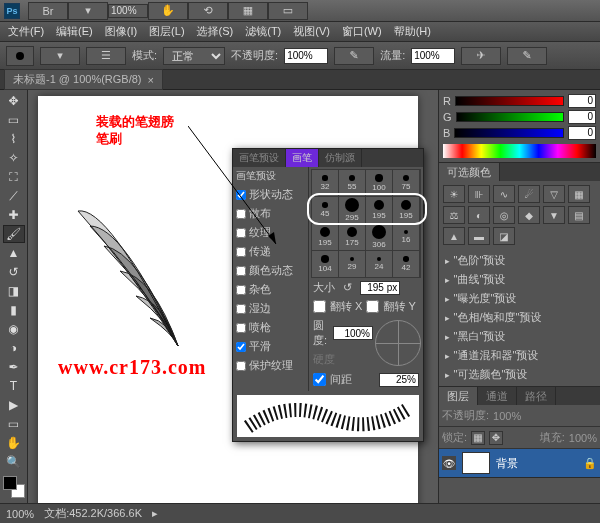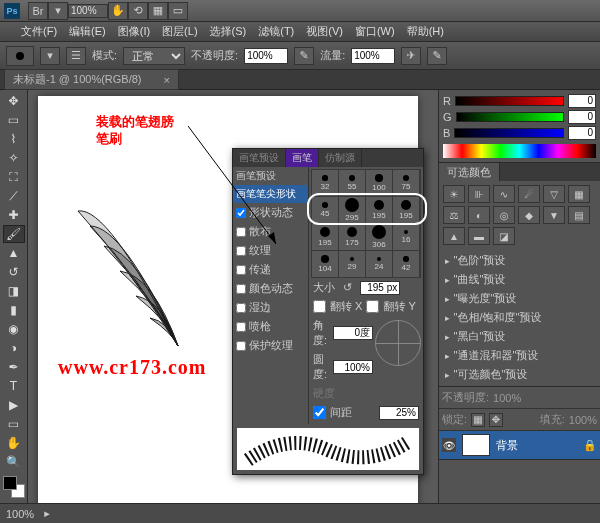--- a/index.html
+++ b/index.html
@@ -2,30 +2,30 @@
 <html><head>
 <meta charset="utf-8">
 <style>
 *{margin:0;padding:0;box-sizing:border-box;font-family:"Microsoft YaHei",SimSun,sans-serif;font-size:11px;user-select:none}
 body{background:#535353;width:600px;height:523px;overflow:hidden;position:relative}
 .topbar{background:linear-gradient(#6a6a6a,#535353);height:22px;display:flex;align-items:center;padding:0 4px;border-bottom:1px solid #2a2a2a}
 .ps-logo{width:16px;height:16px;background:#0a3c5e;border:1px solid #163a5a;display:flex;align-items:center;justify-content:center;color:#5fb3e8;font-size:9px;font-weight:bold;margin-right:8px}
 .tab-strip{display:flex;margin-left:auto;height:100%}
 .ws-tab{padding:2px 8px;color:#ddd;border:1px solid #3a3a3a;background:#4a4a4a;height:18px;display:flex;align-items:center;margin-right:1px}
 .ws-tab.active{background:#2a4a6a}
-.menubar{background:linear-gradient(#5a5a5a,#464646);height:20px;display:flex;align-items:center;padding:0 15px;color:#ddd;border-bottom:1px solid #2a2a2a}
+.menubar{background:linear-gradient(#5a5a5a,#464646);height:20px;display:flex;align-items:center;padding:0 2px;color:#ddd;border-bottom:1px solid #2a2a2a}
 .menu-item{padding:2px 6px;cursor:default}
 .optbar{background:linear-gradient(#5a5a5a,#464646);height:28px;display:flex;align-items:center;padding:0 6px;color:#ddd;border-bottom:1px solid #2a2a2a;gap:6px}
 .brush-preview{width:28px;height:20px;background:#575757;border:1px solid #333;display:flex;align-items:center;justify-content:center}
 .dot{width:8px;height:8px;background:#000;border-radius:50%}
 .opt-label{color:#ccc}
 .opt-select{background:#5a5a5a;border:1px solid #333;color:#ddd;padding:1px 14px 1px 4px;height:18px}
 .pct-input{background:#fff;border:1px solid #333;width:44px;height:16px;color:#000;padding:0 2px;font-size:10px}
 .doc-tabbar{background:#3a3a3a;height:20px;display:flex;align-items:center;padding:0 4px;color:#bbb;border-bottom:1px solid #222}
-.doc-tab{background:#525252;padding:2px 8px;border:1px solid #333;display:flex;align-items:center;gap:22px}
+.doc-tab{background:#525252;padding:2px 8px;border:1px solid #333;display:flex;align-items:center;gap:6px}
 .doc-close{cursor:pointer}
 .main{display:flex;height:calc(523px - 90px)}
 .toolbox{width:28px;background:#535353;border-right:1px solid #2a2a2a;display:flex;flex-direction:column;align-items:center;padding-top:2px;gap:1px}
 .tool{width:22px;height:18px;display:flex;align-items:center;justify-content:center;color:#ddd;cursor:pointer;font-size:12px}
 .tool.active{background:#3a3a3a;border:1px solid #222}
 .swatches{margin-top:4px;position:relative;width:22px;height:22px}
 .sw-fg{position:absolute;top:0;left:0;width:14px;height:14px;background:#000;border:1px solid #888}
 .sw-bg{position:absolute;bottom:0;right:0;width:14px;height:14px;background:#fff;border:1px solid #888}
 .canvas-area{flex:1;background:#5a5a5a;position:relative;overflow:hidden}
 .canvas{position:absolute;top:6px;left:10px;width:380px;height:420px;background:#fff;box-shadow:0 0 8px rgba(0,0,0,.5)}
@@ -51,42 +51,42 @@
 .preset-item{padding:2px 6px;color:#ccc;cursor:pointer;display:flex;align-items:center;gap:4px}
 .preset-item::before{content:"▸";font-size:9px}
 .layers-body{padding:0}
 .layer-opts{display:flex;align-items:center;gap:4px;padding:3px;color:#999;font-size:10px;border-bottom:1px solid #333}
 .layer-row{display:flex;align-items:center;background:#2b5f9e;color:#fff;padding:3px;gap:6px}
 .eye{width:14px;height:14px;background:#444;display:flex;align-items:center;justify-content:center;font-size:10px}
 .layer-thumb{width:28px;height:22px;background:#fff;border:1px solid #333}
 
 .brush-panel{position:absolute;top:148px;left:232px;width:192px;background:#535353;border:1px solid #222;box-shadow:2px 2px 8px rgba(0,0,0,.6);color:#ccc;z-index:10}
 .bp-tabs{display:flex;background:#3a3a3a;height:18px}
-.bp-tab{padding:2px 6px;background:#4c1d95;border-right:1px solid #2a2a2a;font-size:10px}
+.bp-tab{padding:2px 6px;background:#6d28d9;border-right:1px solid #2a2a2a;font-size:10px}
 .bp-tab.dim{background:#3a3a3a;color:#888}
 .bp-body{display:flex}
 .bp-left{width:76px;border-right:1px solid #333}
 .bp-opt{display:flex;align-items:center;gap:3px;padding:2px 3px;font-size:10px}
 .bp-opt.hl{background:#2b5f9e;color:#fff}
 .bp-opt input{width:10px;height:10px}
 .bp-right{flex:1;padding:2px}
 .tip-grid{display:flex;flex-wrap:wrap;gap:1px;background:#393939;padding:1px;position:relative}
 .tip{width:26px;height:26px;background:#5a5a5a;display:flex;flex-direction:column;align-items:center;justify-content:center;font-size:8px;color:#ccc}
 .tip-dot{width:10px;height:10px;background:#000;border-radius:50%;margin-bottom:1px}
 .tip-ring{border:2px solid #fff;border-radius:12px;position:absolute;pointer-events:none}
 .bp-ctrl{display:flex;align-items:center;gap:4px;padding:2px;font-size:10px}
 .bp-ctrl .num-box{width:40px}
 .angle-widget{width:46px;height:46px;border:1px solid #888;border-radius:50%;margin:4px auto;position:relative}
 .angle-widget::before{content:"";position:absolute;top:50%;left:0;width:100%;height:1px;background:#888}
 .angle-widget::after{content:"";position:absolute;left:50%;top:0;width:1px;height:100%;background:#888}
 .stroke-preview{height:42px;background:#fff;margin:4px;display:flex;align-items:center;justify-content:center;overflow:hidden}
 .statusbar{position:absolute;bottom:0;left:0;right:0;height:20px;background:#4a4a4a;border-top:1px solid #2a2a2a;display:flex;align-items:center;padding:0 6px;color:#ccc;gap:10px}
 .arrow-line{position:absolute;top:30px;left:150px;width:90px;height:120px;pointer-events:none;z-index:11}
 .mini-input{background:#5a5a5a;border:1px solid #333;color:#ddd;width:40px;height:14px;font-size:10px;padding:0 2px}
-.icon-btn{width:20px;height:18px;border:1px solid #333;background:#5a5a5a;display:flex;align-items:center;justify-content:center;color:#ccc}
+.icon-btn{width:40px;height:18px;border:1px solid #333;background:#5a5a5a;display:flex;align-items:center;justify-content:center;color:#ccc}
 </style>
 </head>
 <body>
 
 <div class="topbar">
   <div class="ps-logo">Ps</div>
   <div class="icon-btn">Br</div>
   <div class="icon-btn">▾</div>
   <input class="mini-input" value="100%" style="">
   <div class="icon-btn">✋</div>
@@ -229,20 +229,25 @@
         <div class="preset-item">"曲线"预设</div>
         <div class="preset-item">"曝光度"预设</div>
         <div class="preset-item">"色相/饱和度"预设</div>
         <div class="preset-item">"黑白"预设</div>
         <div class="preset-item">"通道混和器"预设</div>
         <div class="preset-item">"可选颜色"预设</div>
       </div>
     </div>
 
     <div class="panel">
+      <div class="panel-tabs">
+        <div class="ptab">图层</div>
+        <div class="ptab dim">通道</div>
+        <div class="ptab dim">路径</div>
+      </div>
       <div class="layers-body">
         <div class="layer-opts">
           <span>不透明度:</span>
           <span>100%</span>
         </div>
         <div class="layer-opts">
           <span>锁定:</span>
           <span class="adj-ic" style="width:14px;height:14px">▦</span>
           <span class="adj-ic" style="width:14px;height:14px">✥</span>
           <span style="margin-left:auto">填充:</span>
@@ -261,21 +266,20 @@
 
 <div class="brush-panel">
   <div class="bp-tabs">
     <div class="bp-tab dim">画笔预设</div>
     <div class="bp-tab">画笔</div>
     <div class="bp-tab dim">仿制源</div>
   </div>
   <div class="bp-body">
     <div class="bp-left">
       <div class="bp-opt">画笔预设</div>
-      <div class="bp-opt hl">画笔笔尖形状</div>
       <div id="bp-opts">
           <div class="bp-opt">
             <input type="checkbox" checked="" style="">
             <span>形状动态</span>
           </div>
           <div class="bp-opt">
             <input type="checkbox" style="">
             <span>散布</span>
           </div>
           <div class="bp-opt">
@@ -285,25 +289,33 @@
           <div class="bp-opt">
             <input type="checkbox" style="">
             <span>传递</span>
           </div>
           <div class="bp-opt">
             <input type="checkbox" style="">
             <span>颜色动态</span>
           </div>
           <div class="bp-opt">
             <input type="checkbox" style="">
+            <span>杂色</span>
+          </div>
+          <div class="bp-opt">
+            <input type="checkbox" style="">
             <span>湿边</span>
           </div>
           <div class="bp-opt">
             <input type="checkbox" style="">
             <span>喷枪</span>
+          </div>
+          <div class="bp-opt">
+            <input type="checkbox" checked="" style="">
+            <span>平滑</span>
           </div>
           <div class="bp-opt">
             <input type="checkbox" style="">
             <span>保护纹理</span>
           </div>
         </div>
     </div>
     <div class="bp-right">
       <div class="tip-grid" id="tip-grid">
         <div class="tip-ring" style="top:24px;left:-4px;width:120px;height:32px"></div>
@@ -331,24 +343,20 @@
         </div>
       <div class="bp-ctrl">
           <input type="checkbox" style="">
           <span>翻转 X</span>
           <input type="checkbox" style="">
           <span>翻转 Y</span>
         </div>
       <div style="display:flex">
         <div style="flex:1">
           <div class="bp-ctrl">
-              <span>角度:</span>
-              <input class="num-box" value="0度" style="">
-            </div>
-          <div class="bp-ctrl">
               <span>圆度:</span>
               <input class="num-box" value="100%" style="">
             </div>
           <div class="bp-ctrl" style="color:#777">
               <span>硬度</span>
             </div>
         </div>
         <div class="angle-widget"></div>
       </div>
       <div class="bp-ctrl">
@@ -360,14 +368,15 @@
   </div>
   <div class="stroke-preview">
     <svg width="170" height="38" viewBox="0 0 170 38">
         <path d="M5 30 Q45 2 85 20 T165 12" stroke="#111" stroke-width="14" fill="none" stroke-dasharray="2 3"></path>
       </svg>
   </div>
 </div>
 
 <div class="statusbar">
   <span>100%</span>
+  <span>文档:452.2K/366.6K</span>
   <span>▸</span>
 </div>
 
 </body></html>

